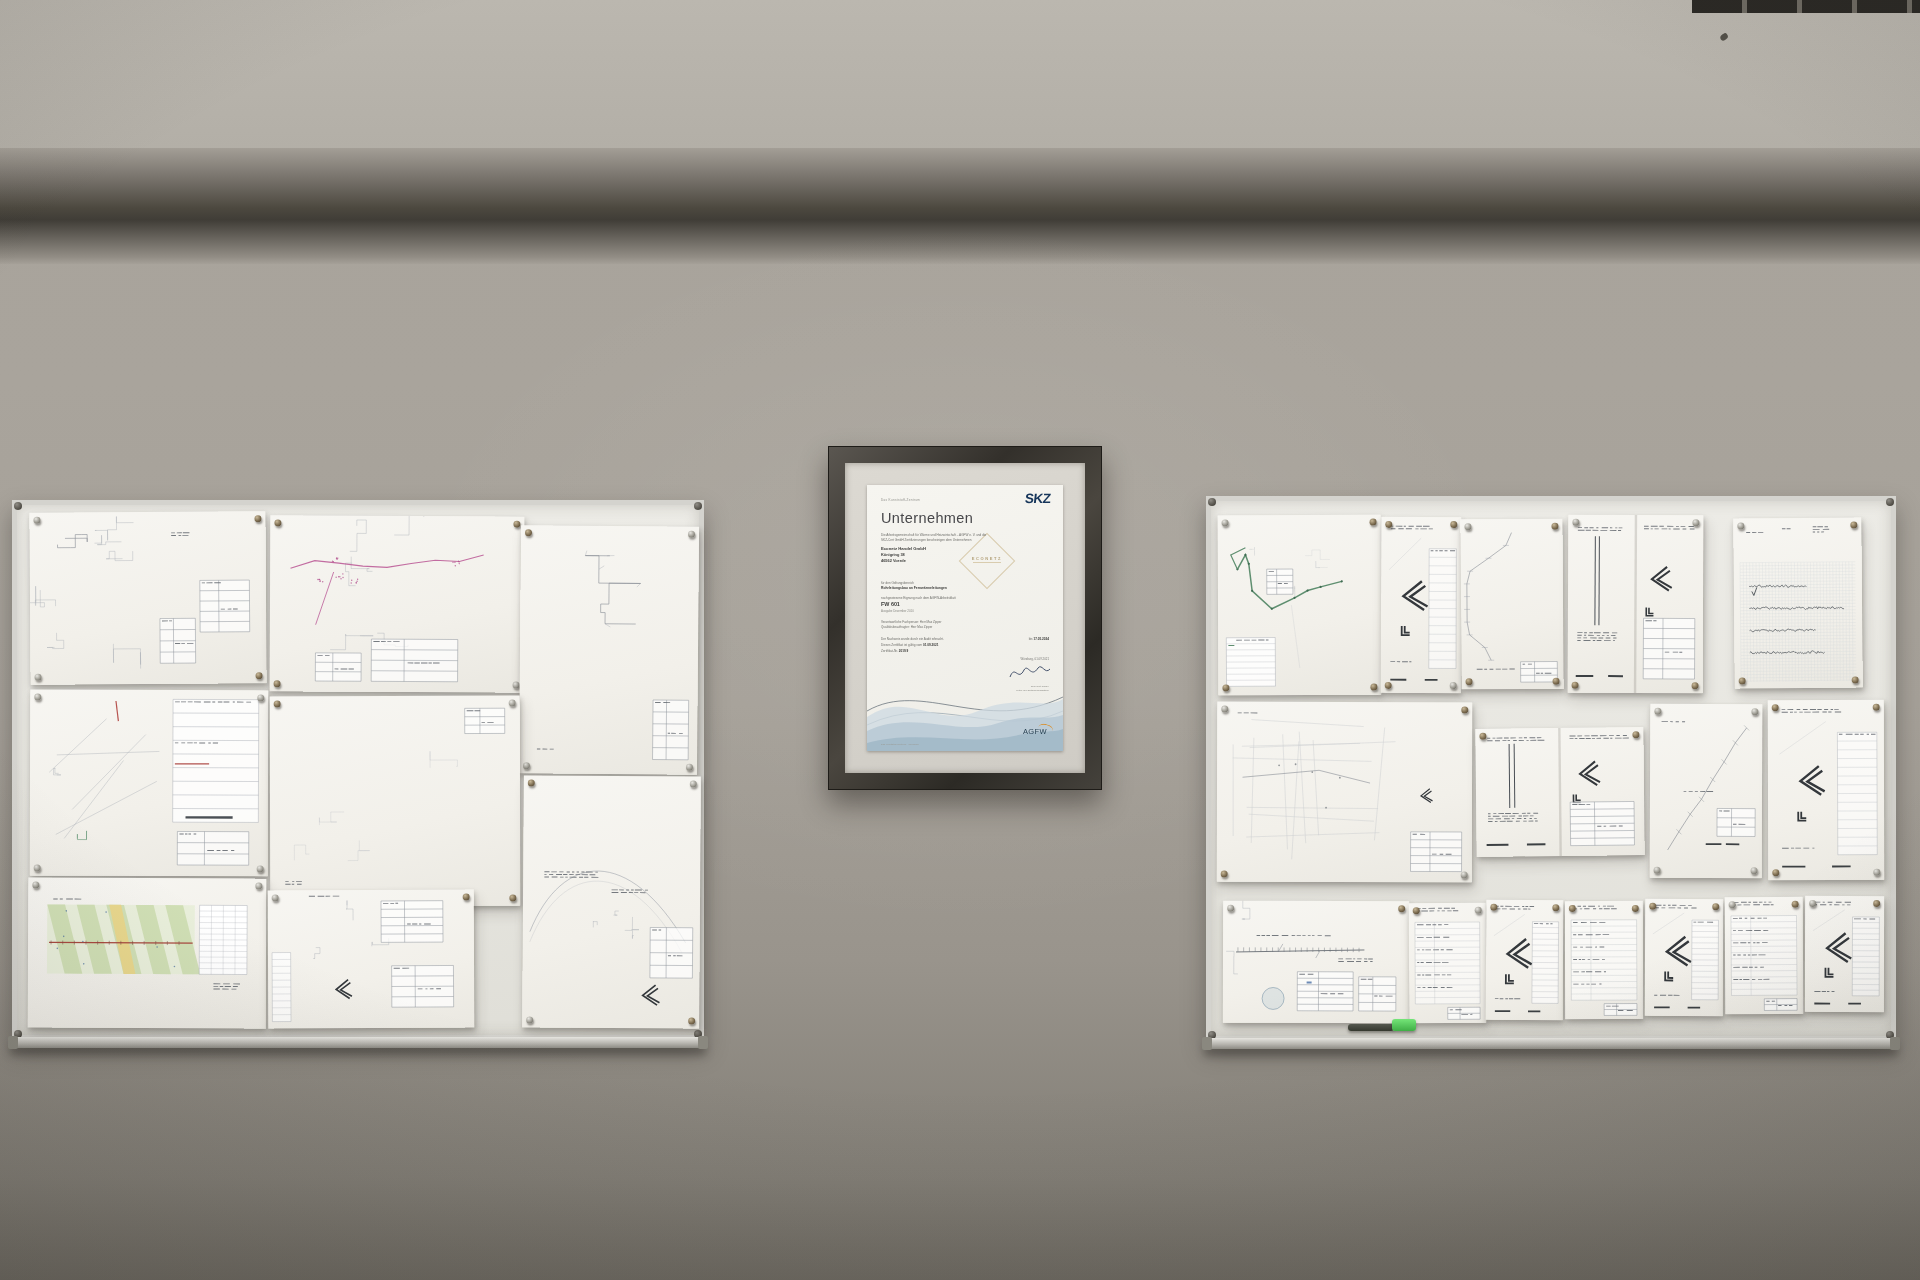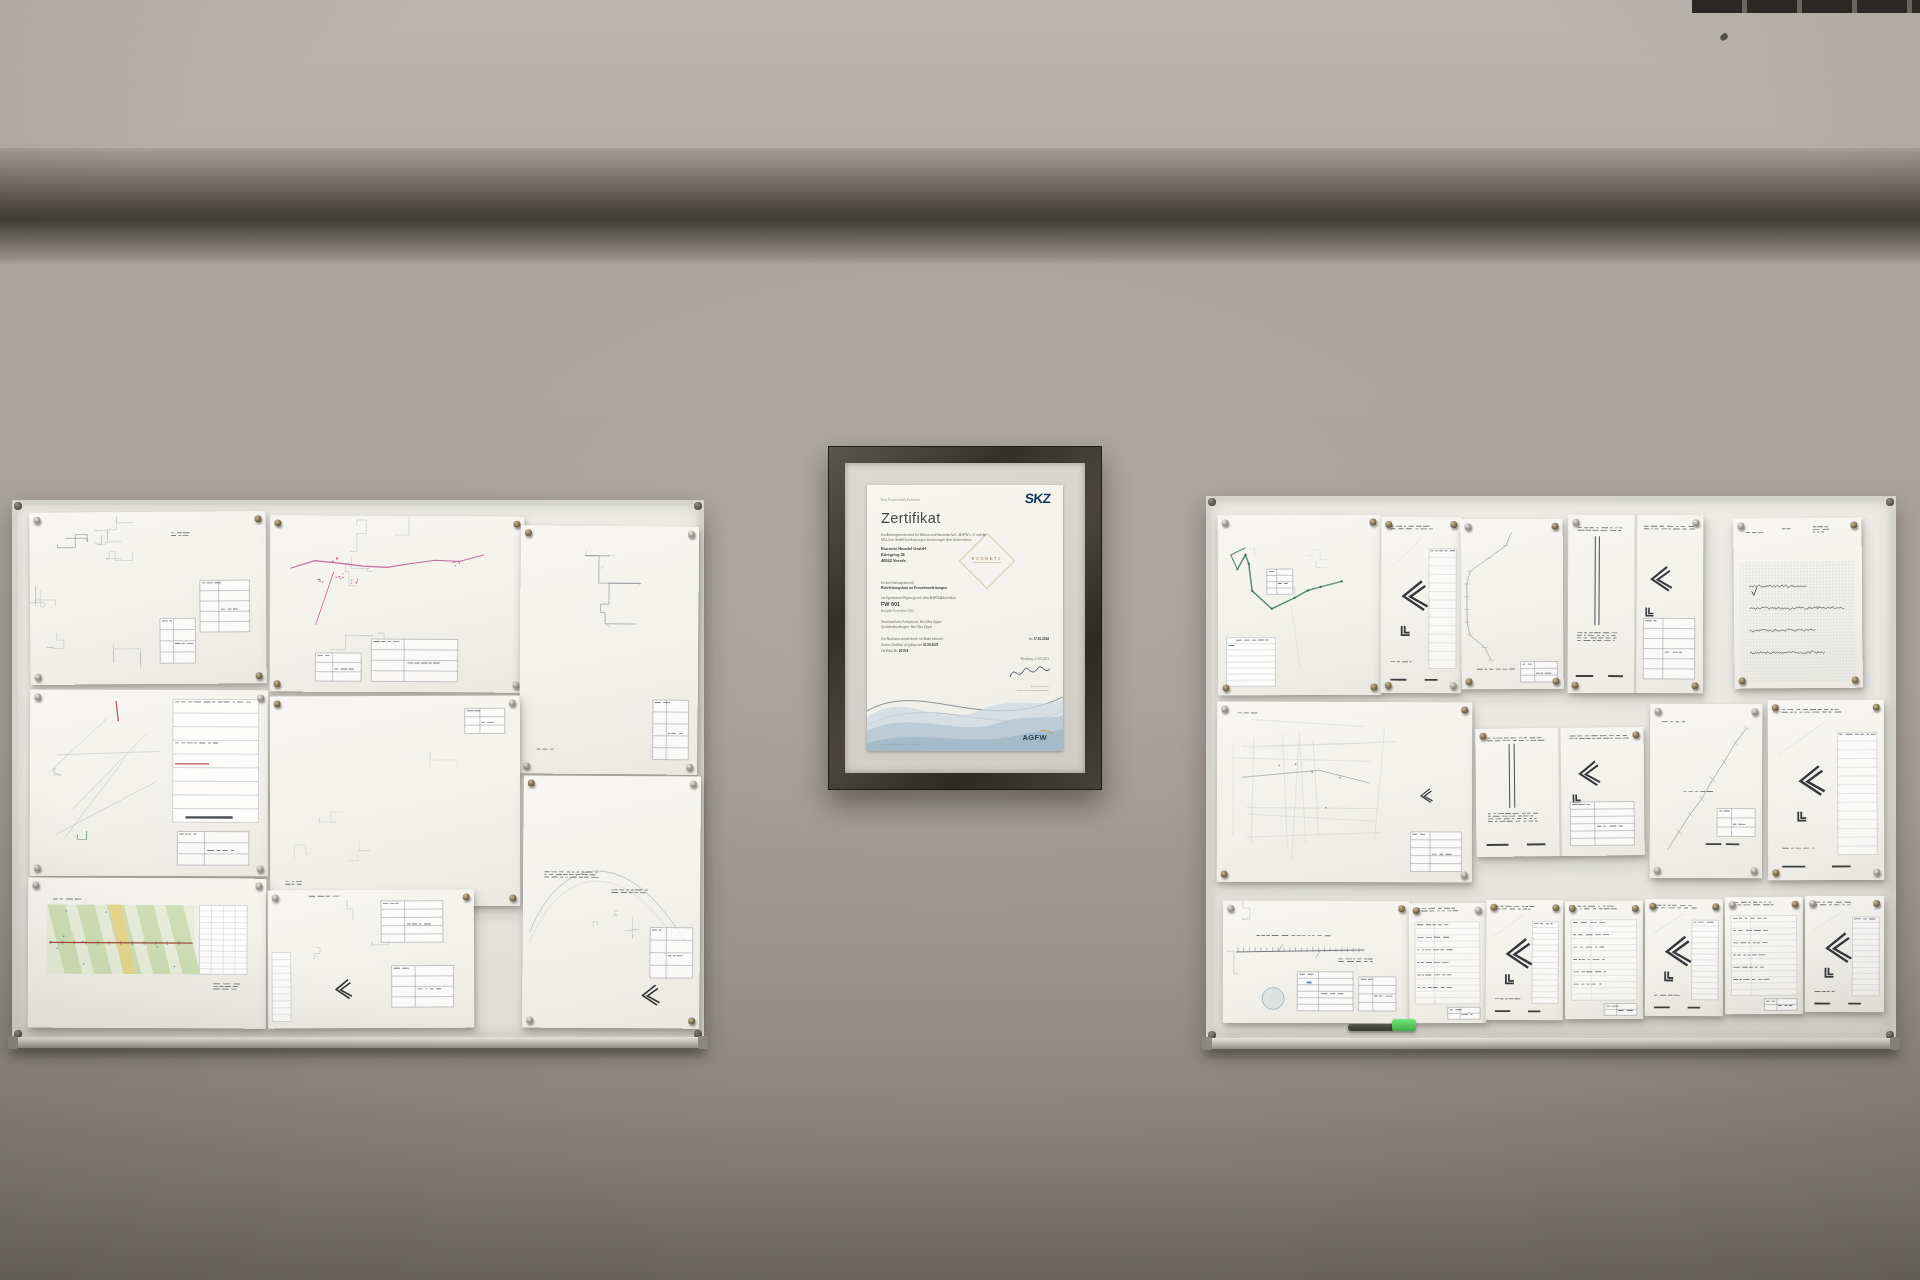--- a/index.html
+++ b/index.html
@@ -61,21 +61,21 @@
   .cp-audit{left:14px;top:152px;}
   .cp-valid{left:14px;top:158px;}
   .cp-num{left:14px;top:164px;}
   .cp-bis{right:14px;top:152px;text-align:right;}
   .cp-place{right:14px;top:172px;font-size:2.9px;text-align:right;color:#7c7c78;}
   .cp-sig{position:absolute;right:10px;top:177px;}
   .cp-sigline1{right:14px;top:200px;font-size:2.5px;text-align:right;color:#85857f;}
   .cp-sigline2{right:14px;top:203.5px;font-size:2.5px;text-align:right;color:#85857f;}
   .cp b{color:#3a3a38;}
   .cp-waves{position:absolute;left:0;bottom:0;width:100%;height:80px;}
-  .cp-agfw{position:absolute;right:16px;bottom:9px;font-size:7.5px;font-weight:700;color:#2a4354;letter-spacing:.4px;z-index:3;}
+  .cp-agfw{position:absolute;right:16px;bottom:15px;font-size:7.5px;font-weight:400;color:#2a4354;letter-spacing:.4px;z-index:3;}
   .cp-agfw::after{content:"";position:absolute;right:-6px;top:-3px;width:15px;height:9px;border-top:1.6px solid #d98f2b;border-radius:50%;transform:rotate(14deg);}
   .cp-footer{left:14px;bottom:5px;font-size:2.4px;color:#9a9a94;z-index:3;}
   .zi{z-index:2;}
 </style>
 </head>
 <body>
 
 <div id="stage">
   <div class="wall-base"></div>
   <div class="wall-upper"></div>
@@ -1560,21 +1560,21 @@
         </div>
         <div class="tray"></div>
       </div>
     </div>
 
   <div class="cert-frame">
     <div class="cert-mat">
       <div class="cert-paper">
         <div class="cp cp-tagline zi">Das Kunststoff-Zentrum</div>
         <div class="cp cp-skz zi">SKZ</div>
-        <div class="cp cp-title zi">Zertifikat</div>
+        <div class="cp cp-title zi">Unternehmen</div>
         <div class="cp cp-small cp-intro1 zi">Die Arbeitsgemeinschaft für Wärme und Heizwirtschaft – AGFW e. V. und die</div>
         <div class="cp cp-small cp-intro2 zi">SKZ-Cert GmbH Zertifizierungen bescheinigen dem Unternehmen</div>
         <div class="cp cp-co1 zi">Econetz Handel GmbH</div>
         <div class="cp cp-co2 zi">Königring 38</div>
         <div class="cp cp-co3 zi">46562 Voerde</div>
         <div class="cp cp-diamond"></div>
         <div class="cp cp-diamond-inner"></div>
         <div class="cp cp-watermark">ECONETZ</div>
         <div class="cp cp-small cp-scope-label zi">für den Geltungsbereich</div>
         <div class="cp cp-scope zi">Rohrleitungsbau an Fernwärmeleitungen</div>

